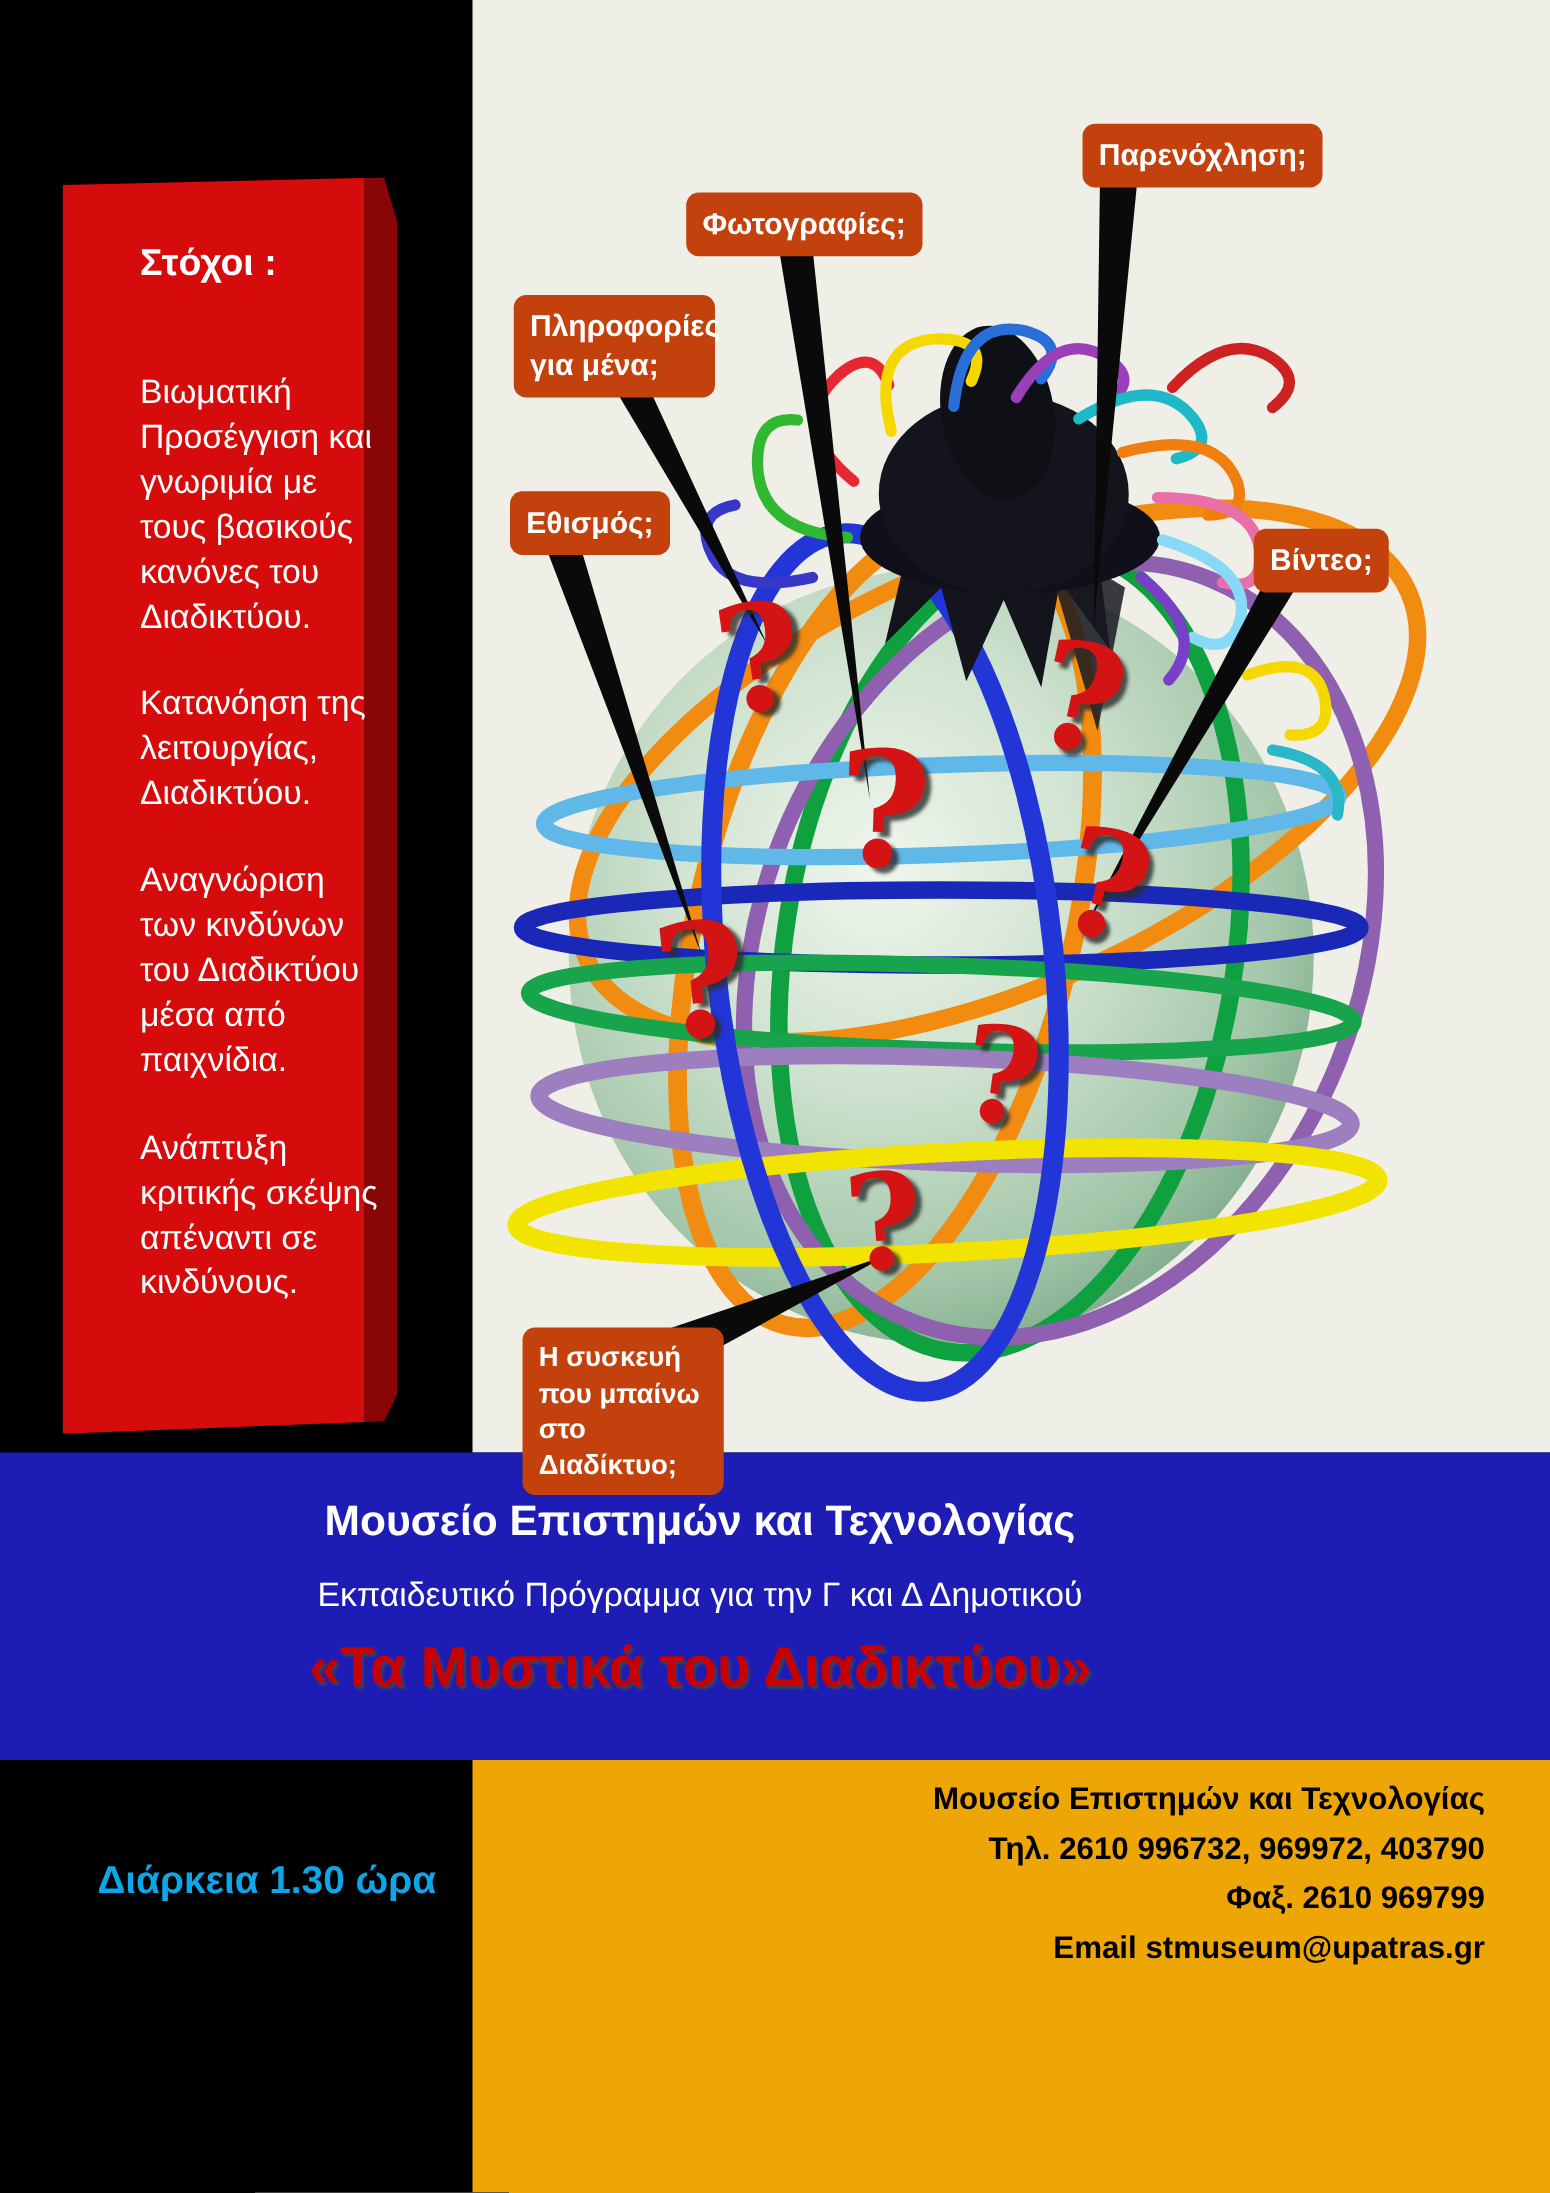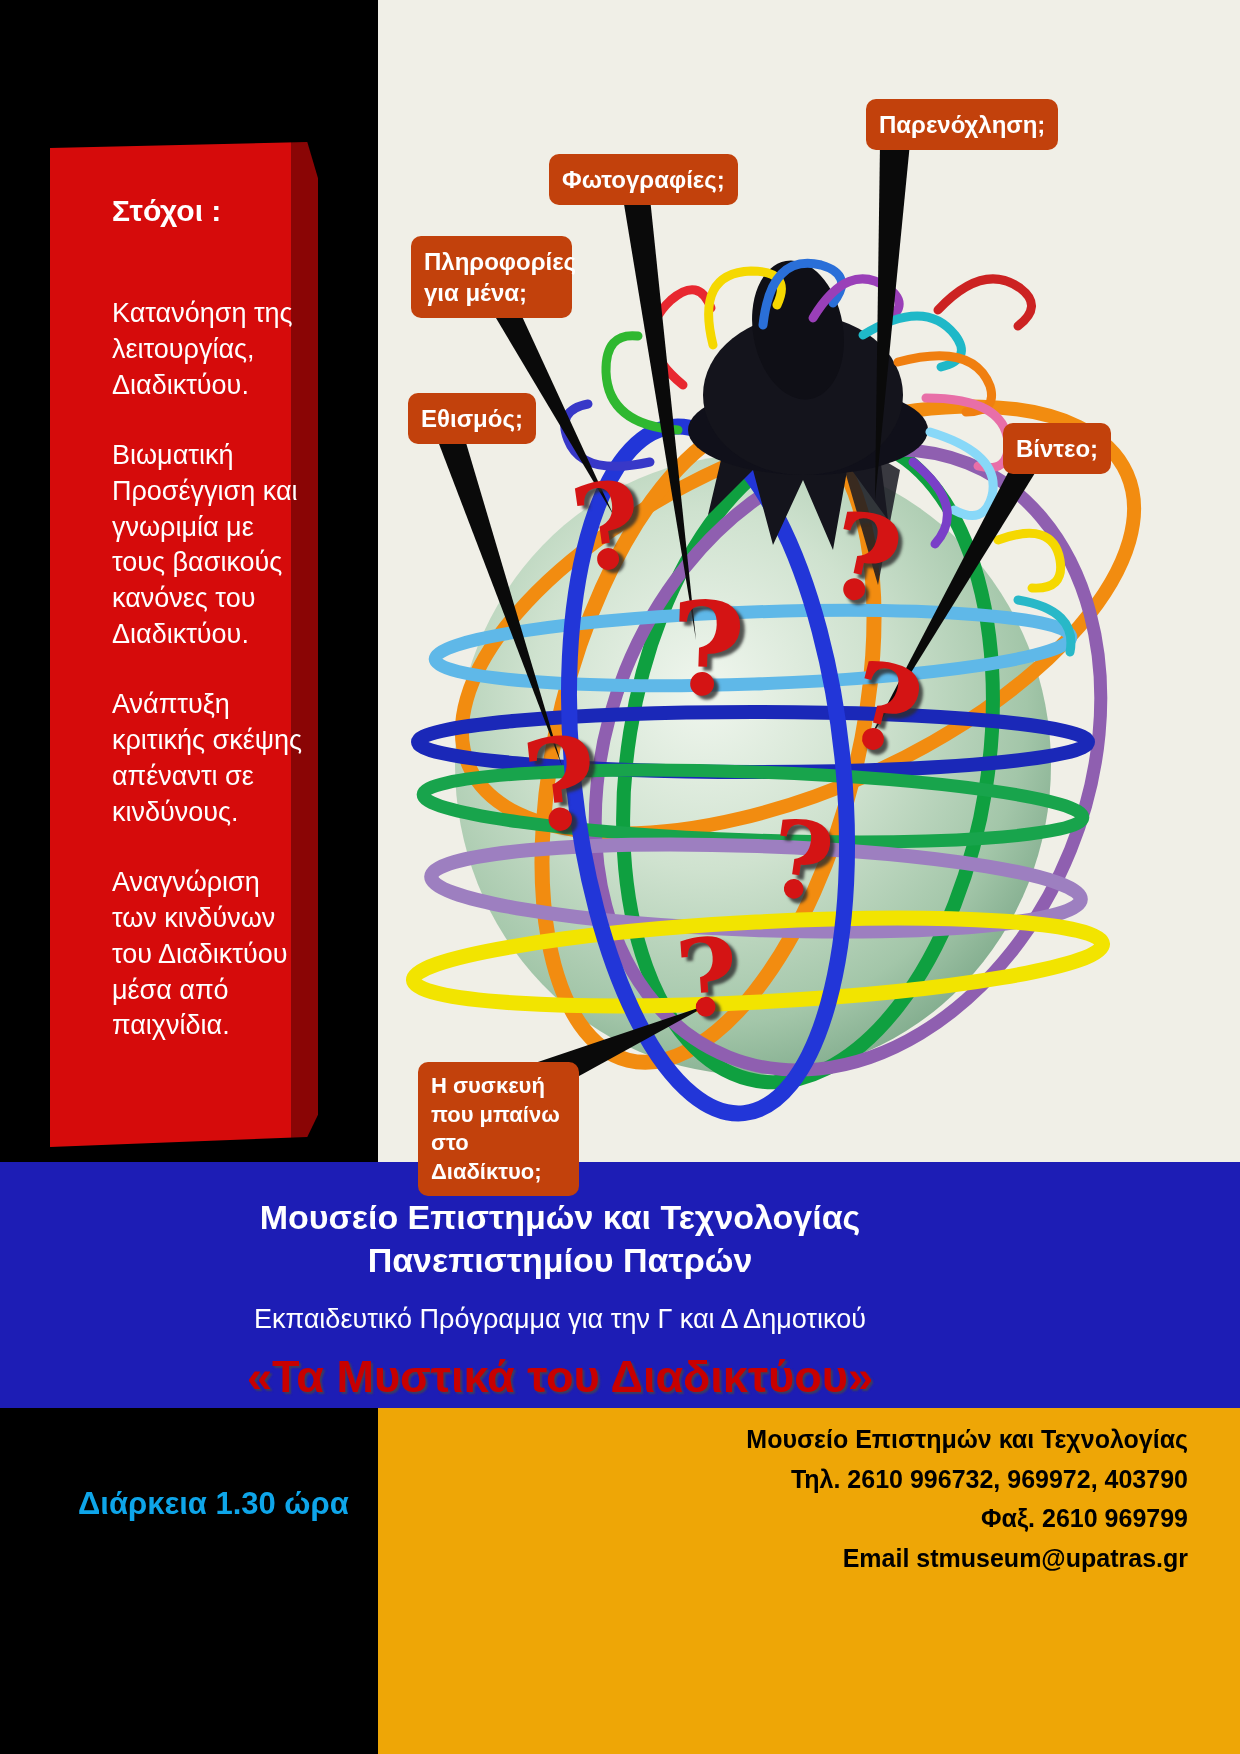--- a/index.html
+++ b/index.html
@@ -69,24 +69,24 @@
 </style>
 </head>
 <body>
 
 <div class="poster">
 
   <div class="left-col">
     <div class="red-panel">
       <div class="red-panel-inner">
         <div class="objectives-heading">Στόχοι :</div>
+        <p class="objective">Βιωματική Προσέγγιση και γνωριμία με τους βασικούς κανόνες του Διαδικτύου.</p>
         <p class="objective">Κατανόηση της λειτουργίας, Διαδικτύου.</p>
-        <p class="objective">Βιωματική Προσέγγιση και γνωριμία με τους βασικούς κανόνες του Διαδικτύου.</p>
+        <p class="objective">Αναγνώριση των  κινδύνων του Διαδικτύου μέσα από παιχνίδια.</p>
         <p class="objective">Ανάπτυξη κριτικής σκέψης απέναντι σε κινδύνους.</p>
-        <p class="objective">Αναγνώριση των  κινδύνων του Διαδικτύου μέσα από παιχνίδια.</p>
       </div>
     </div>
   </div>
 
   <div class="art-area">
     <svg class="globe-svg" viewBox="0 0 862 1162" width="862" height="1162" aria-hidden="true">
       <defs>
         <radialGradient id="gg" cx="42%" cy="38%" r="72%">
           <stop offset="0%" stop-color="#f0f6ee"></stop>
           <stop offset="40%" stop-color="#cfe2cf"></stop>
@@ -156,21 +156,20 @@
     <div class="callout co-photos">Φωτογραφίες;</div>
     <div class="callout co-info">Πληροφορίες για μένα;</div>
     <div class="callout co-addiction">Εθισμός;</div>
     <div class="callout co-video">Βίντεο;</div>
     <div class="callout co-device">Η συσκευή που μπαίνω  στο Διαδίκτυο;</div>
   </div>
 
   <div class="blue-band">
     <div class="blue-inner">
       <div class="banner-l1">Μουσείο  Επιστημών και Τεχνολογίας</div>
-      <div class="banner-l2">Πανεπιστημίου Πατρών</div>
       <div class="banner-l3">Εκπαιδευτικό Πρόγραμμα για την Γ και Δ Δημοτικού</div>
       <div class="banner-title">«Τα Μυστικά του Διαδικτύου»</div>
     </div>
   </div>
 
   <div class="footer">
     <div class="footer-black">
       <div class="duration">Διάρκεια  1.30 ώρα</div>
     </div>
     <div class="footer-orange">

